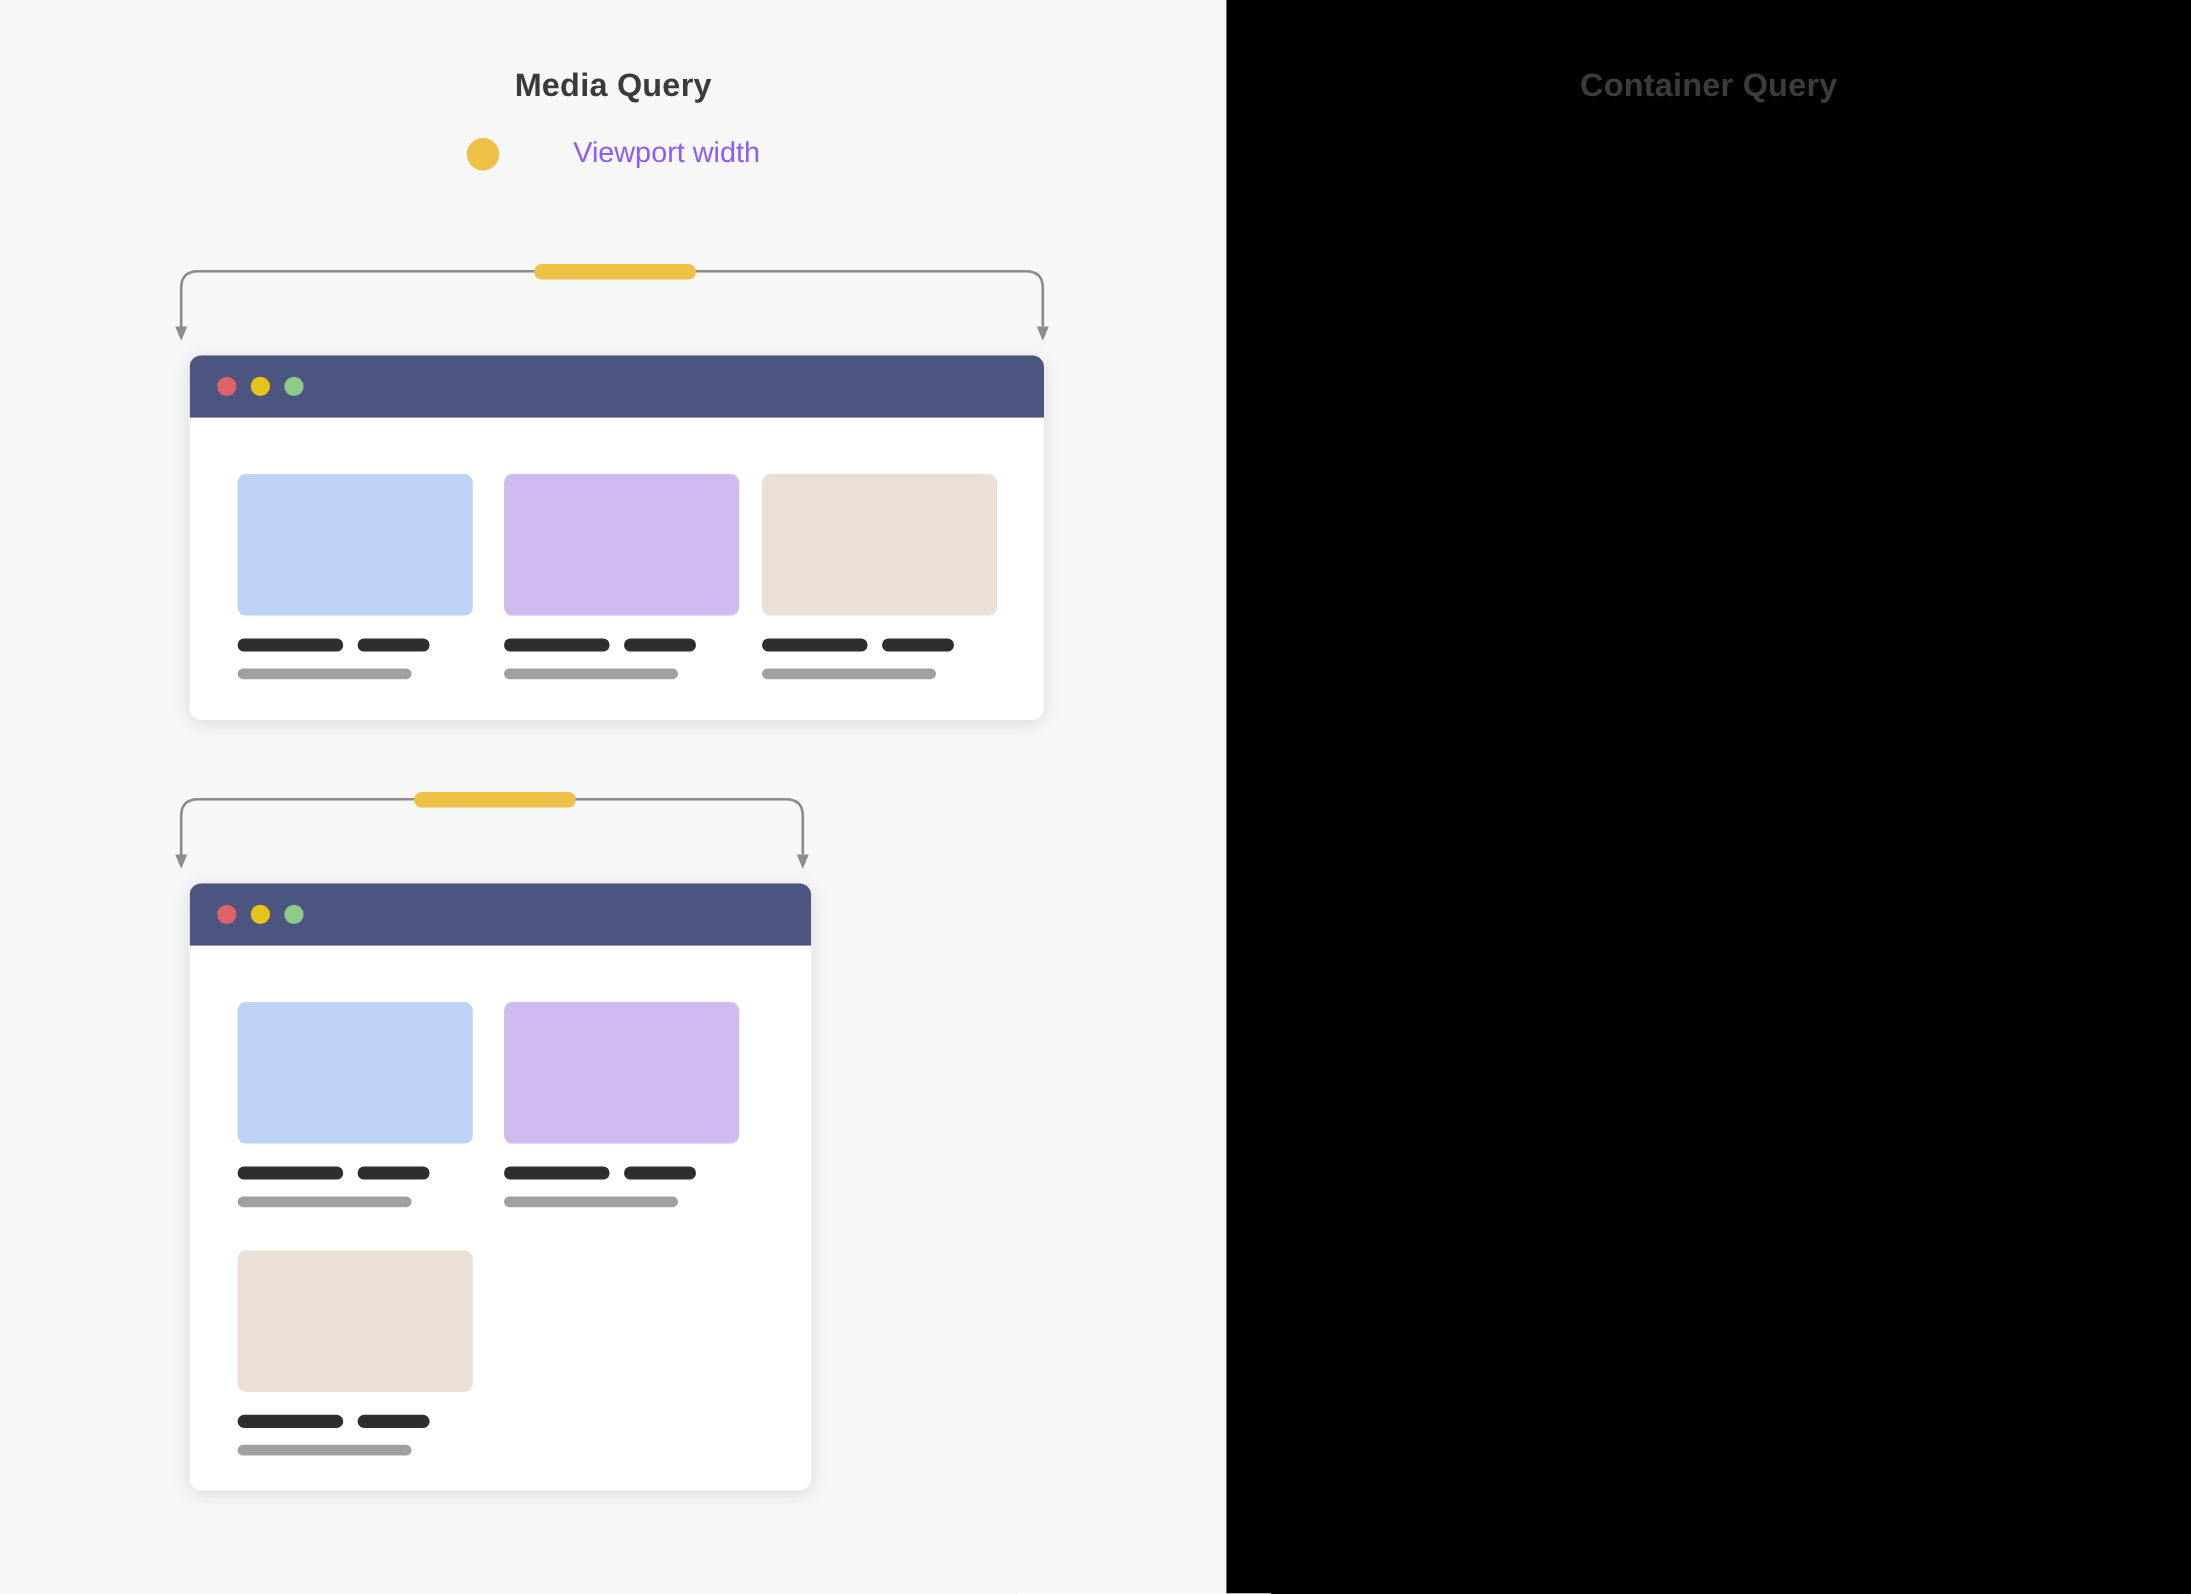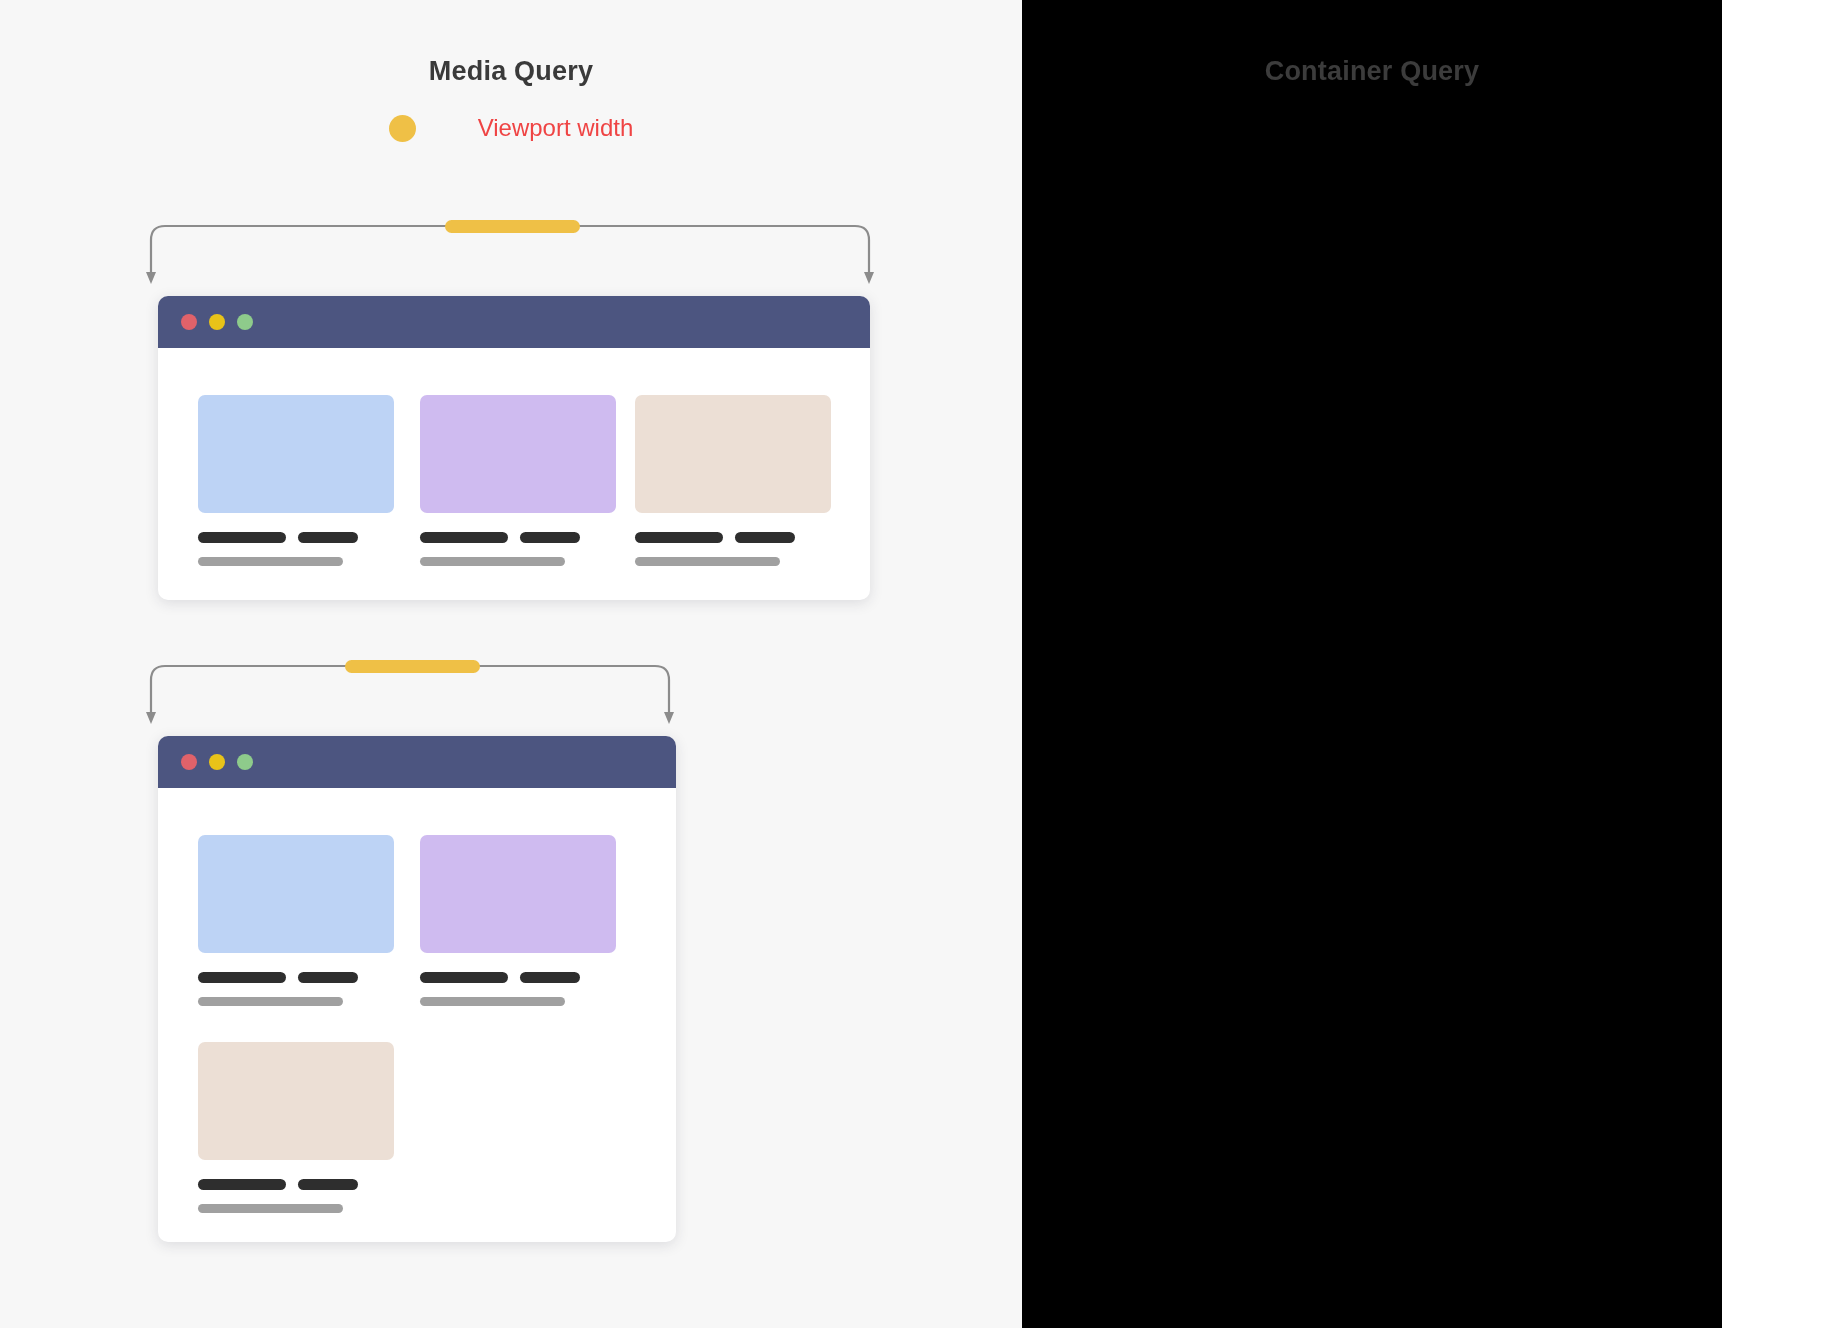--- a/index.html
+++ b/index.html
@@ -5,44 +5,45 @@
   * { box-sizing: border-box; margin: 0; padding: 0; }
   html, body {
     width: 1826px; height: 1328px;
     font-family: "Liberation Sans", sans-serif;
     overflow: hidden;
   }
   .stage {
     position: relative;
     width: 1826px; height: 1328px;
     display: flex;
+    justify-content: space-between;
   }
   
   .panel { position: relative; height: 100%; }
   .panel-left  { width: 1022px; background: #f7f7f7; }
-  .panel-right { width: 700px;  background: #000000; }
+  .panel-right { width: 804px;  background: #000000; }
 
   
   .panel-title {
     position: absolute; left: 0; right: 0;
     text-align: center;
     font-size: 27px;
     font-weight: bold;
     letter-spacing: .2px;
   }
   .panel-left  .panel-title { top: 56px; color: #3a3a3a; }
   .panel-right .panel-title { top: 56px; color: #3c3c3c; }
 
   .legend {
     position: absolute; left: 0; right: 0; top: 114px;
     display: flex; align-items: center; justify-content: center; gap: 14px;
   }
   .legend-dot { width: 27px; height: 27px; border-radius: 50%; }
   .legend-label { font-size: 24px; }
-  .panel-left  .legend-label { color: #ef4444; margin-left: 48px; }
+  .panel-left  .legend-label { color: #8b5cf6; margin-left: 48px; }
   .panel-right .legend-label { color: #565656; }
 
   
   .bracket { position: absolute; }
   .bracket svg { display: block; overflow: visible; }
   .bracket-pill {
     position: absolute;
     height: 13px;
     border-radius: 7px;
     top: 0;

